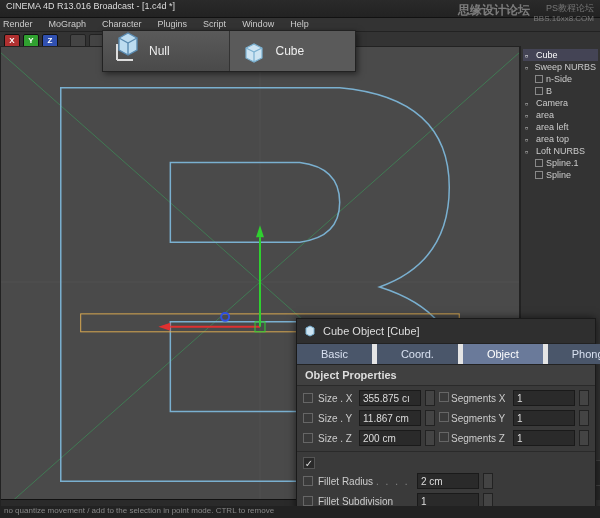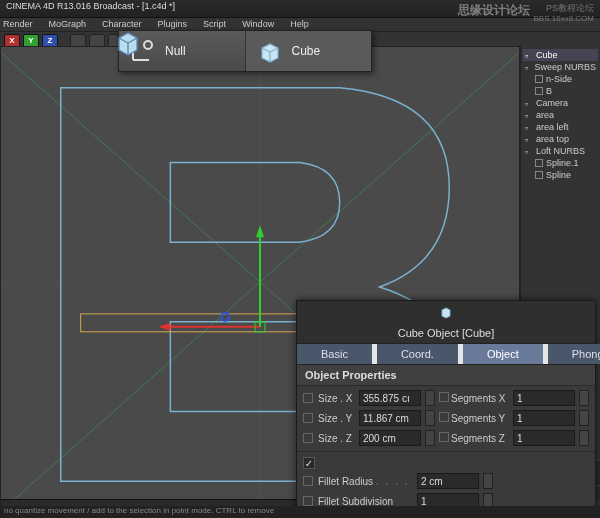--- a/index.html
+++ b/index.html
@@ -27,32 +27,32 @@
 
   .right-panel { width: 80px; background: #333; border-left: 1px solid #222; font-size: 9px; }
   .obj-tree { padding: 3px 2px; }
   .obj-item { padding: 1px 2px; color: #ccc; white-space: nowrap; display: flex; align-items: center; gap: 3px; }
   .obj-item.sel { background: #445; color: #fff; }
   .obj-cube { color: #d8a850; }
   .tree-icon { width: 8px; height: 8px; display: inline-block; }
   .tree-dot { width: 8px; height: 8px; border: 1px solid #888; display: inline-block; }
 
   
-  .popup { position: absolute; top: 30px; left: 118px; width: 254px; height: 42px; background: linear-gradient(#5a5a5a,#4a4a4a); border: 1px solid #222; display: flex; box-shadow: 2px 2px 6px rgba(0,0,0,0.5); }
+  .popup { position: absolute; top: 30px; left: 102px; width: 254px; height: 42px; background: linear-gradient(#5a5a5a,#4a4a4a); border: 1px solid #222; display: flex; box-shadow: 2px 2px 6px rgba(0,0,0,0.5); }
   .popup-half { flex: 1; display: flex; align-items: center; gap: 8px; padding: 4px 8px; border-right: 1px solid #333; }
   .popup-half:last-child { border-right: none; background: #5a5a5a; }
   .popup-ico { width: 30px; height: 30px; display: flex; align-items: center; justify-content: center; }
   .popup-lbl { color: #eee; font-size: 12px; }
 
   
   .floating-cube { position: absolute; top: 27px; left: 113px; width: 30px; height: 30px; z-index: 5; }
 
   
   .props { position: absolute; right: 4px; bottom: 4px; width: 300px; background: #3a3a3a; border: 1px solid #1a1a1a; box-shadow: 0 0 8px rgba(0,0,0,0.6); }
-  .props-title { background: #2f2f2f; padding: 4px 6px; display: flex; align-items: center; gap: 6px; color: #ddd; font-size: 11px; border-bottom: 1px solid #222; flex-direction: column; }
+  .props-title { background: #2f2f2f; padding: 4px 6px; display: flex; align-items: center; gap: 6px; color: #ddd; font-size: 11px; border-bottom: 1px solid #222; }
   .props-tabs { display: flex; background: #333; border-bottom: 1px solid #222; }
   .props-tab { padding: 4px 24px; background: #4a566a; color: #d8e0f0; font-size: 11px; border-right: 5px solid #e5e5e5; cursor: pointer; }
   .props-tab.active { background: #6a7a9a; color: #fff; }
   .props-section { padding: 2px 0; }
   .props-heading { background: #404040; color: #ddd; padding: 4px 8px; font-size: 11px; font-weight: bold; border-bottom: 1px solid #2a2a2a; }
   .props-row { display: flex; align-items: center; padding: 2px 6px; gap: 4px; font-size: 10px; color: #ccc; }
   .props-row .lbl { width: 52px; display: flex; align-items: center; gap: 3px; }
   .props-row .lbl-wide { width: 110px; display: flex; align-items: center; gap: 3px; }
   .props-row input[type="text"] { background: #2a2a2a; border: 1px solid #1a1a1a; color: #ddd; font-size: 10px; padding: 1px 3px; width: 62px; height: 16px; }
   .props-row .seg-lbl { width: 70px; }

